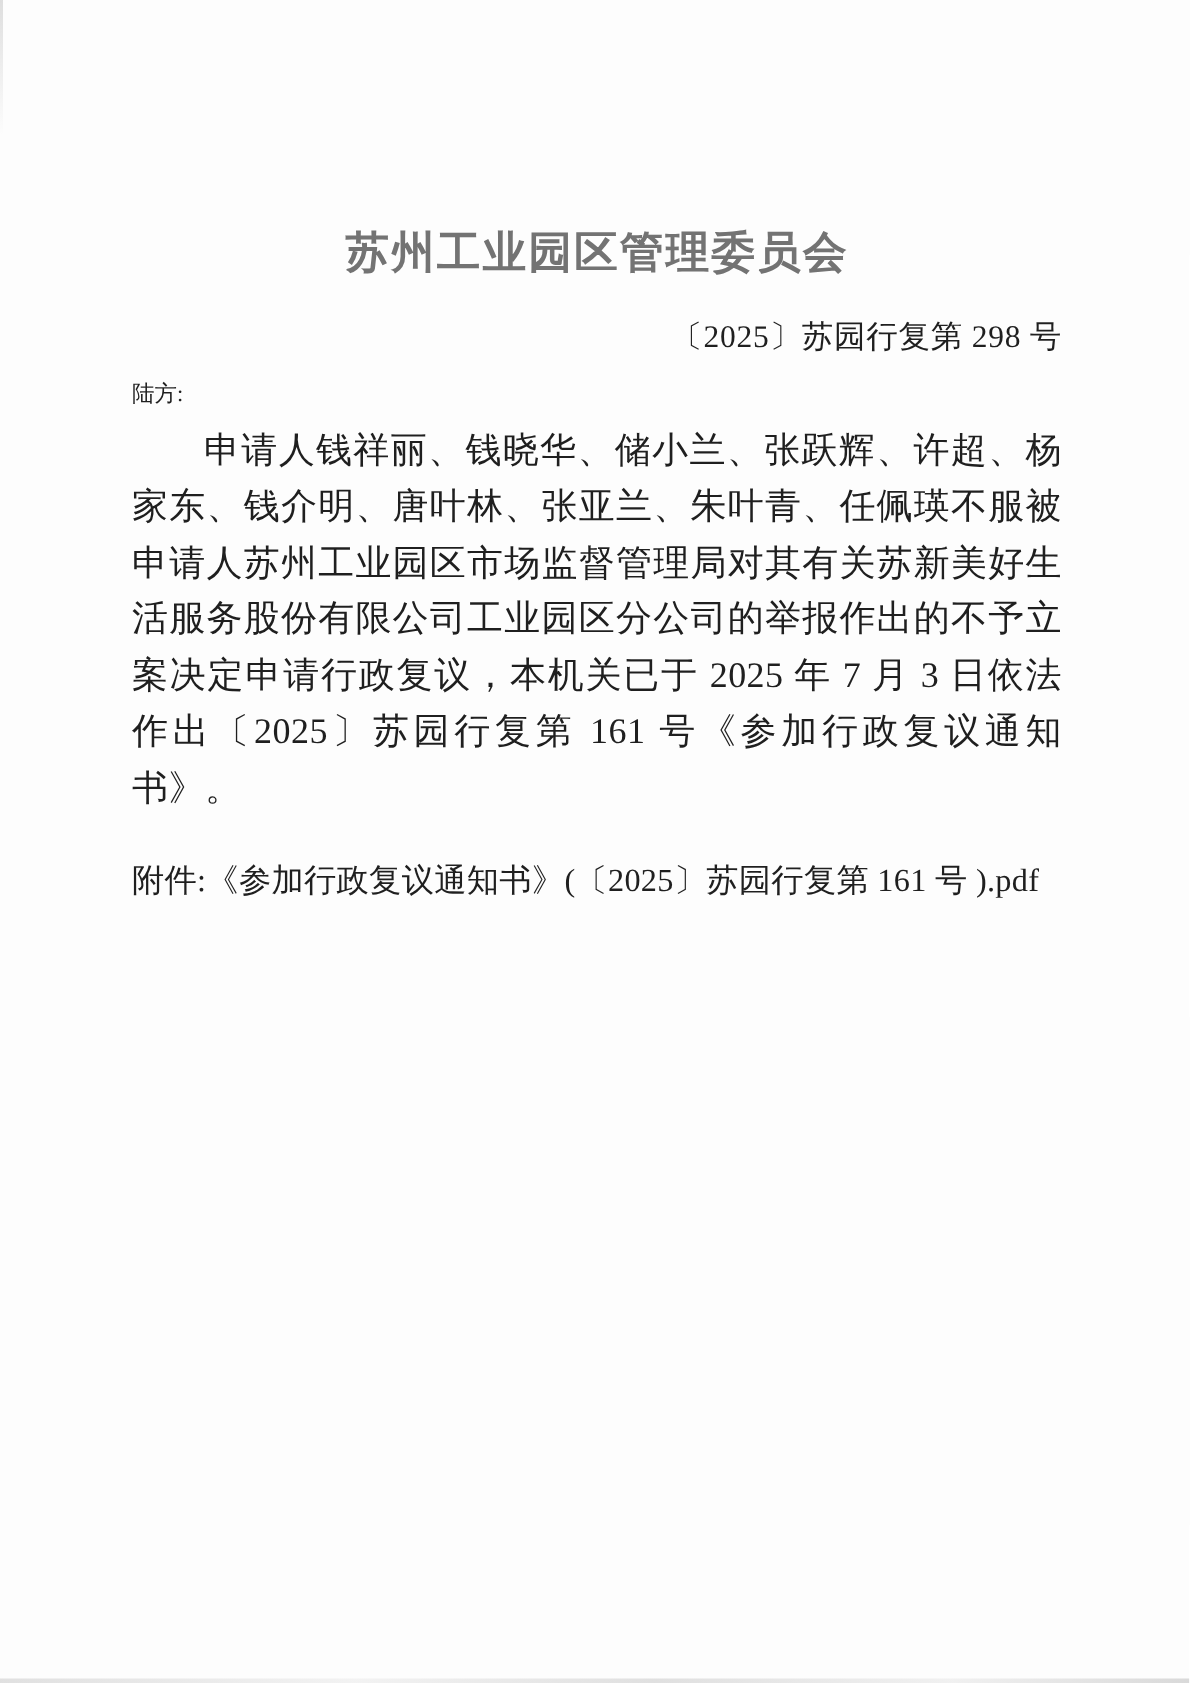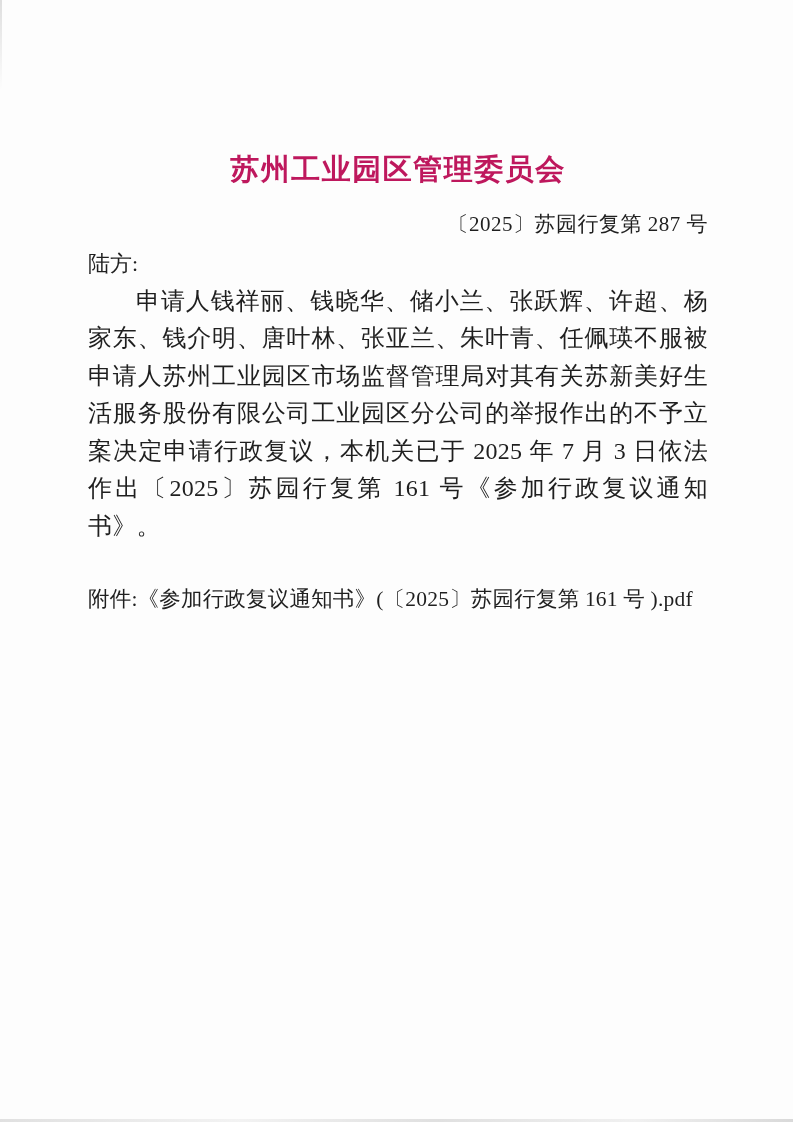--- a/index.html
+++ b/index.html
@@ -21,46 +21,46 @@
     left: 88px;
     top: 146px;
     width: 620px;
   }
   .title {
     text-align: center;
     font-weight: 700;
     font-size: 29px;
     line-height: 47px;
     letter-spacing: 1.5px;
-    color: #be185d;
+    color: #737373;
   }
   .doc-number {
     text-align: right;
     font-size: 21px;
     line-height: 30px;
     margin-top: 16px;
     letter-spacing: 0.5px;
   }
   .addressee {
-    font-size: 22px;
+    font-size: 15px;
     line-height: 37.5px;
     margin-top: 6px;
   }
   .para {
     font-size: 24px;
     line-height: 37.5px;
     text-align: justify;
     text-indent: 2em;
     margin: 0;
     letter-spacing: 0.3px;
   }
   .attachment {
     font-size: 21.5px;
     line-height: 37.5px;
-    margin-top: 36px;
+    margin-top: 24px;
     letter-spacing: 0.2px;
   }
   
   .scan-edge-bottom {
     position: absolute;
     left: 0;
     bottom: 0;
     width: 100%;
     height: 3px;
     background: linear-gradient(to right,
@@ -81,21 +81,21 @@
 <body>
 
 <div class="page">
 
   <div class="content">
 
     <div class="title">
       <div>苏州工业园区管理委员会</div>
     </div>
 
-    <div class="doc-number">〔2025〕苏园行复第 287 号</div>
+    <div class="doc-number">〔2025〕苏园行复第 298 号</div>
 
     <div class="addressee">陆方:</div>
 
     <p class="para">申请人钱祥丽、钱晓华、储小兰、张跃辉、许超、杨家东、钱介明、唐叶林、张亚兰、朱叶青、任佩瑛不服被申请人苏州工业园区市场监督管理局对其有关苏新美好生活服务股份有限公司工业园区分公司的举报作出的不予立案决定申请行政复议，本机关已于 2025 年 7 月 3 日依法作出〔2025〕苏园行复第 161 号《参加行政复议通知书》。</p>
 
 
     <div class="attachment">附件:《参加行政复议通知书》(〔2025〕苏园行复第 161 号 ).pdf</div>
 
   </div>
 

